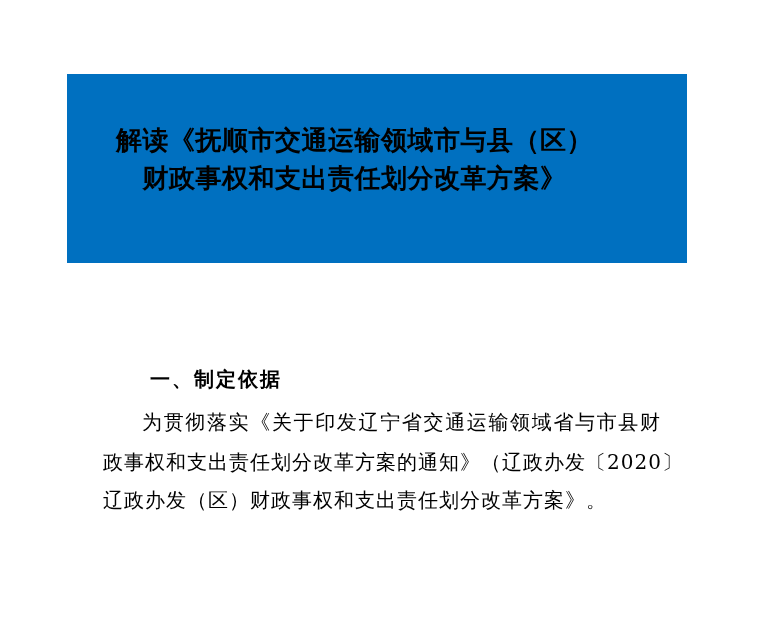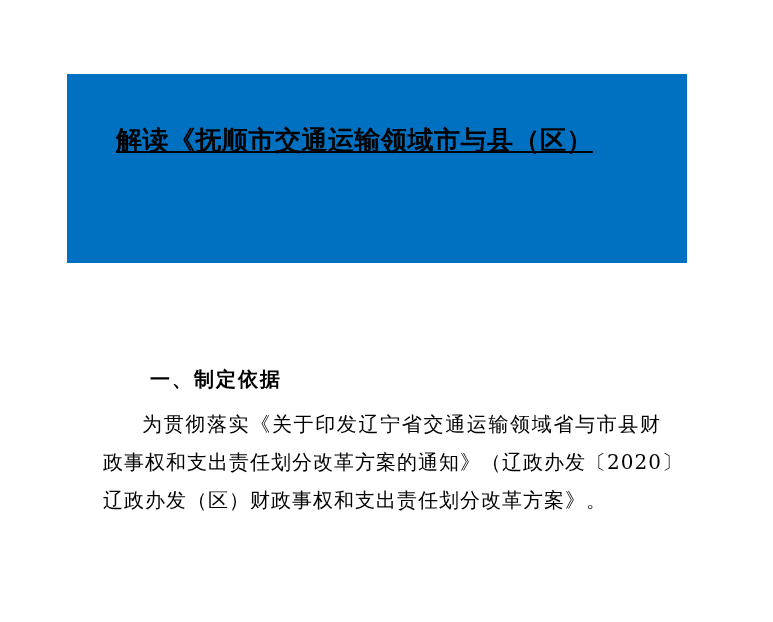--- a/index.html
+++ b/index.html
@@ -16,21 +16,20 @@
     overflow: hidden;
   }
   .banner {
     position: absolute;
     left: 67px;
     top: 74px;
     width: 620px;
     height: 189px;
     background: #0070C0;
     box-sizing: border-box;
-    text-decoration: underline;
   }
   .banner-title {
     box-sizing: border-box;
     width: 100%;
     padding: 47px 55px 0 10px;
     text-align: center;
     font-family: "DejaVu Serif", "Liberation Serif", serif;
     font-weight: bold;
     font-size: 26px;
     line-height: 38px;
@@ -64,33 +63,35 @@
     letter-spacing: 1px;
   }
   .paragraph .para-line {
     height: 38px;
     text-align: justify;
     text-align-last: justify;
     white-space: nowrap;
   }
   .paragraph .para-line.first {
     text-indent: 39px;
+    font-family: Liberation Mono, monospace;
   }
   .paragraph .para-line.last {
     text-align-last: left;
   }
 </style>
 </head>
 <body>
 
 <div class="page" style="background: rgb(255, 255, 255);">
 
   <div class="banner" style="background: rgb(0, 112, 192);">
     <div class="banner-title">
       <div class="title-line">解读《抚顺市交通运输领域市与县（区）</div>
+      <div class="title-line">财政事权和支出责任划分改革方案》</div>
     </div>
   </div>
 
   <div class="section-heading">一、制定依据</div>
 
   <div class="paragraph">
     <div class="para-line first">为贯彻落实《关于印发辽宁省交通运输领域省与市县财</div>
     <div class="para-line">政事权和支出责任划分改革方案的通知》（辽政办发〔2020〕</div>
     <div class="para-line last">辽政办发（区）财政事权和支出责任划分改革方案》。</div>
   </div>

